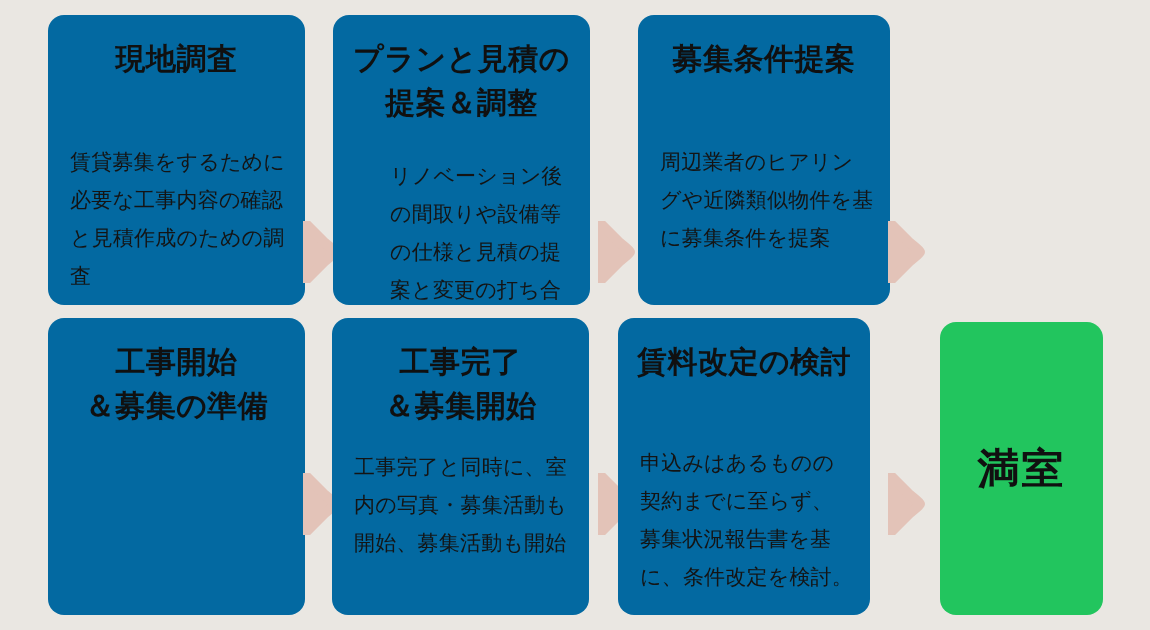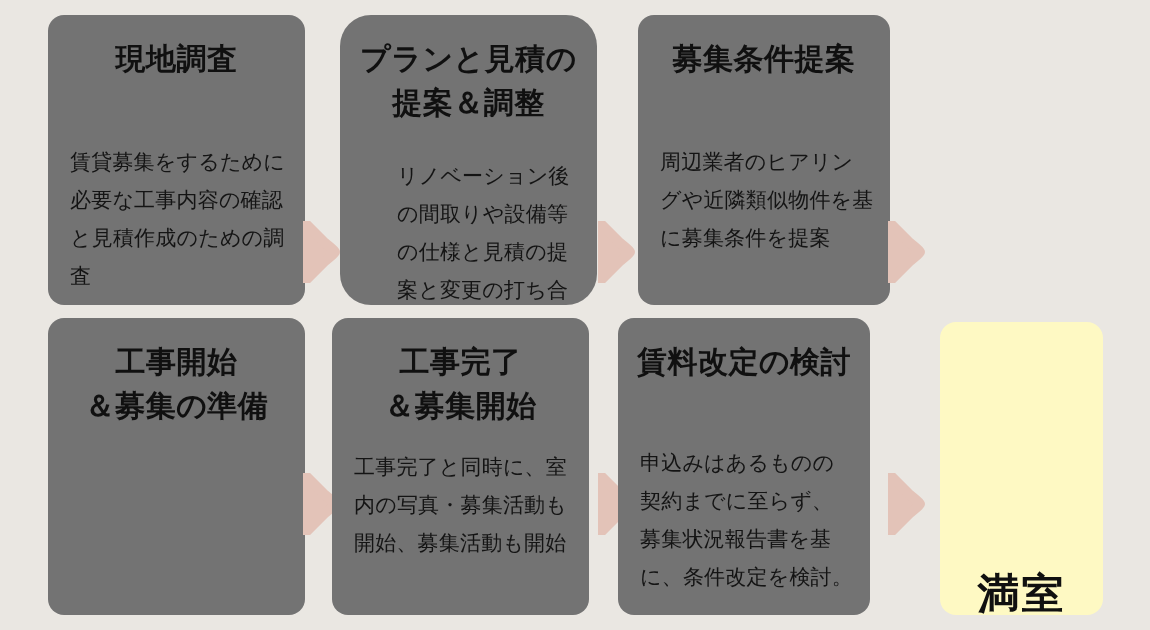--- a/index.html
+++ b/index.html
@@ -17,21 +17,21 @@
 
   #stage {
     position: relative;
     width: 1150px;
     height: 630px;
   }
 
   
   .card {
     position: absolute;
-    background: #737373;
+    background: #0369a1;
     border-radius: 16px;
     box-sizing: border-box;
     overflow: visible;
   }
 
   .card-title {
     position: absolute;
     left: 0;
     right: 0;
     top: 22px;
@@ -70,24 +70,24 @@
   }
   .arrow svg {
     display: block;
     width: 100%;
     height: 100%;
   }
 
   
   .goal-card {
     position: absolute;
-    background: #fef9c3;
+    background: #22c55e;
     border-radius: 16px;
     display: flex;
-    align-items: flex-end;
+    align-items: center;
     justify-content: center;
   }
   .goal-label {
     font-size: 42px;
     font-weight: bold;
     color: #101010;
     letter-spacing: 2px;
     line-height: 1;
   }
 </style>
@@ -100,21 +100,21 @@
     <div class="card-title">現地調査</div>
     <div class="card-body">賃貸募集をするために必要な工事内容の確認と見積作成のための調査</div>
   </div>
 
   <div class="arrow" style="left:303px; top:221px;">
     <svg viewBox="0 0 38 62" xmlns="http://www.w3.org/2000/svg" aria-hidden="true">
       <path d="M0 0 L22 22 Q32 30 32 31 Q32 32 22 40 L0 62 Z" fill="#e3c3b8" stroke="#e3c3b8" stroke-width="10" stroke-linejoin="round"></path>
     </svg>
   </div>
 
-  <div class="card row1" style="left:340px; top:15px; width:257px; height:290px;border-radius:31px;">
+  <div class="card row1" style="left:333px; top:15px; width:257px; height:290px;">
     <div class="card-title">プランと見積の
 提案＆調整</div>
     <div class="card-body" style="top:142px;margin-left:35px;">リノベーション後の間取りや設備等の仕様と見積の提案と変更の打ち合わせ</div>
   </div>
 
   <div class="arrow" style="left:598px; top:221px;">
     <svg viewBox="0 0 38 62" xmlns="http://www.w3.org/2000/svg" aria-hidden="true">
       <path d="M0 0 L22 22 Q32 30 32 31 Q32 32 22 40 L0 62 Z" fill="#e3c3b8" stroke="#e3c3b8" stroke-width="10" stroke-linejoin="round"></path>
     </svg>
   </div>

